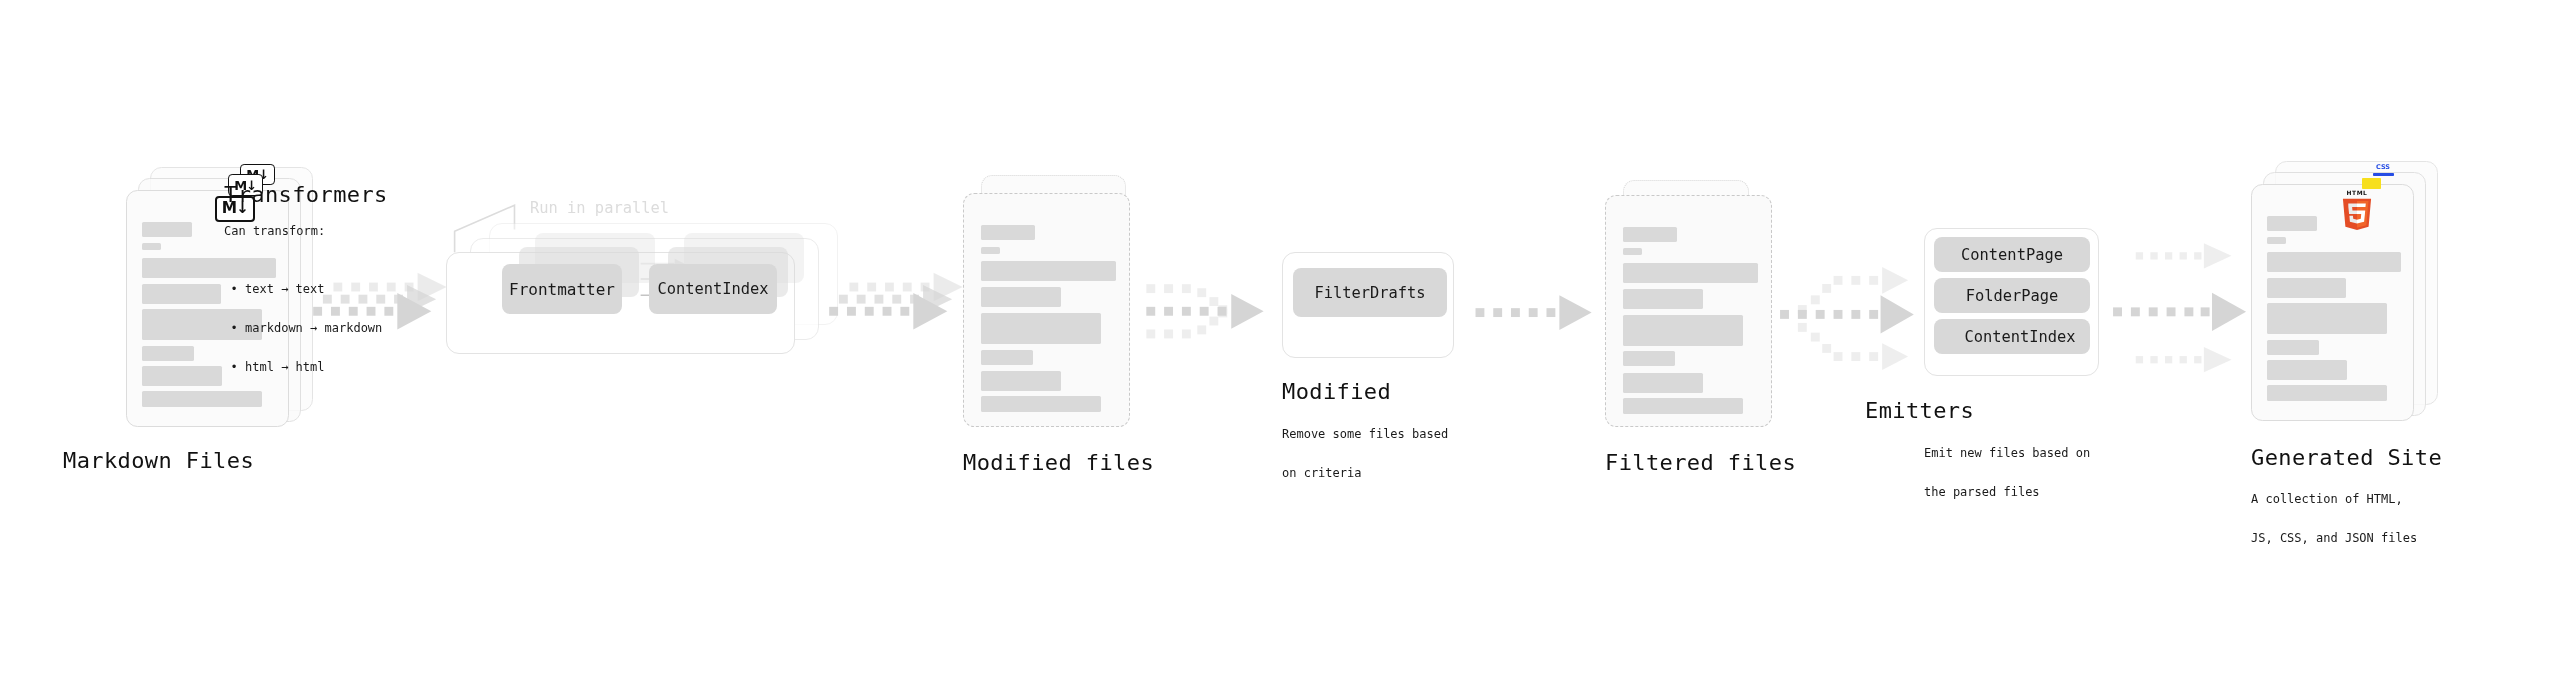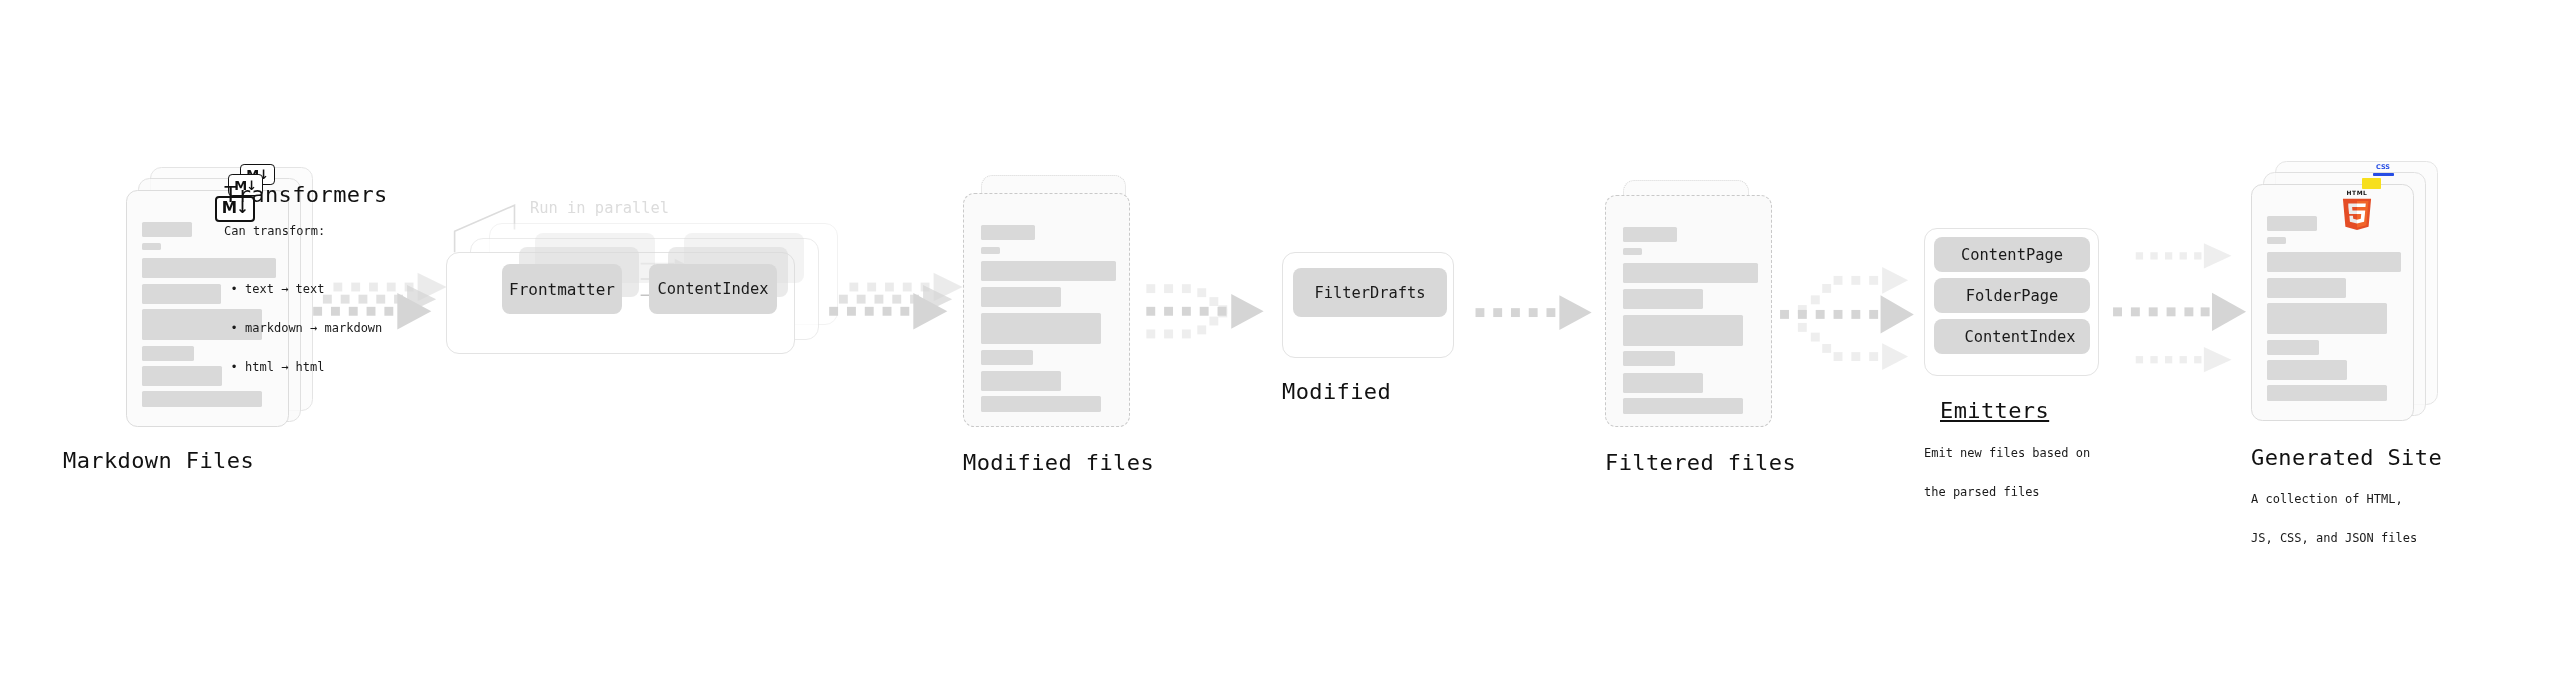--- a/index.html
+++ b/index.html
@@ -240,20 +240,24 @@
         <rect x="98" y="48" width="11" height="11"></rect>
         <polygon points="115,32 155,53.5 115,75"></polygon>
       </g>
     </g>
   </svg>
 
   <div class="gbox" style="left:1282px;top:252px;width:172px;height:106px;"></div>
   <div class="chip" style="left:1292px;top:268px;width:154px;height:49px;font-size:15.4px;left:1293px;">FilterDrafts</div>
 
   <div class="title" style="left:1282px;top:379px;">Modified</div>
+  <div class="sub" style="left:1282px;top:405px;">
+    <div>Remove some files based</div>
+    <div>on criteria</div>
+  </div>
 
   <svg style="left:1475px;top:288px;" width="122" height="50" viewBox="0 0 150 62">
     <g fill="#d5d5d5">
       <rect x="0" y="25" width="11" height="11"></rect>
         <rect x="22" y="25" width="11" height="11"></rect>
       <rect x="44" y="25" width="11" height="11"></rect>
         <rect x="66" y="25" width="11" height="11"></rect>
       <rect x="88" y="25" width="11" height="11"></rect>
       <polygon points="104,9 144,30.5 104,52"></polygon>
     </g>
@@ -308,21 +312,21 @@
         <polygon points="126,131 158,147.5 126,164"></polygon>
       </g>
     </g>
   </svg>
 
   <div class="gbox" style="left:1924px;top:228px;width:175px;height:148px;"></div>
   <div class="chip" style="left:1934px;top:237px;width:156px;height:35px;font-size:15.4px;">ContentPage</div>
   <div class="chip" style="left:1934px;top:278px;width:156px;height:35px;font-size:15.4px;">FolderPage</div>
   <div class="chip" style="left:1934px;top:319px;width:156px;height:35px;font-size:15.4px;padding-left:16px;">ContentIndex</div>
 
-  <div class="title" style="left:1940px;top:398px;text-decoration:underline;">Emitters</div>
+  <div class="title" style="left:1865px;top:398px;">Emitters</div>
   <div class="sub" style="left:1924px;top:424px;">
     <div>Emit new files based on</div>
     <div>the parsed files</div>
   </div>
 
   <svg style="left:2113px;top:236px;" width="138" height="146" viewBox="0 0 170 180">
     <g fill="#d5d5d5">
       <g opacity="0.4">
         <rect x="28" y="20" width="9" height="9"></rect>
           <rect x="46" y="20" width="9" height="9"></rect>

